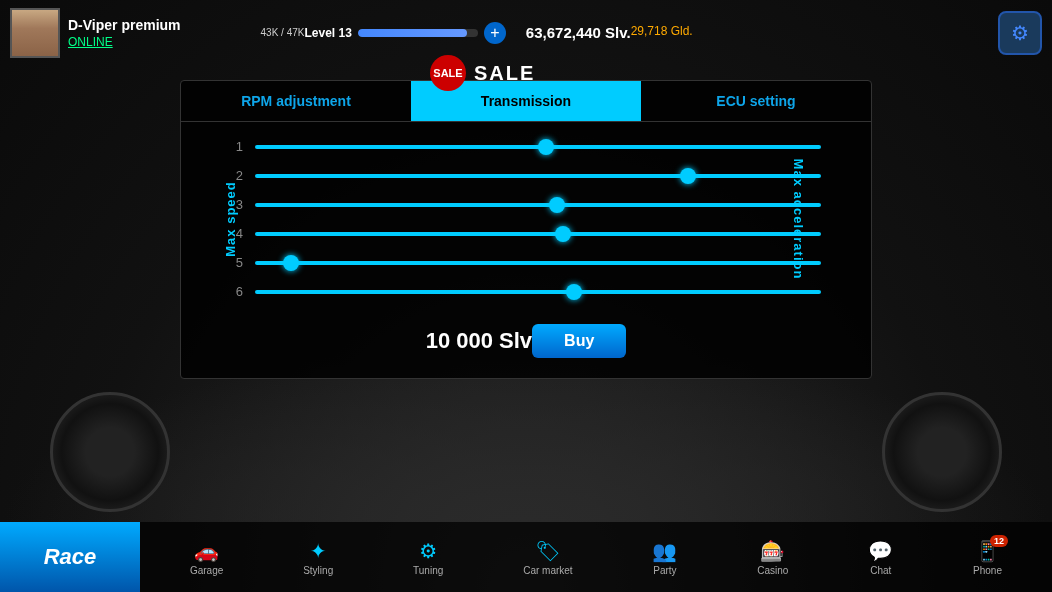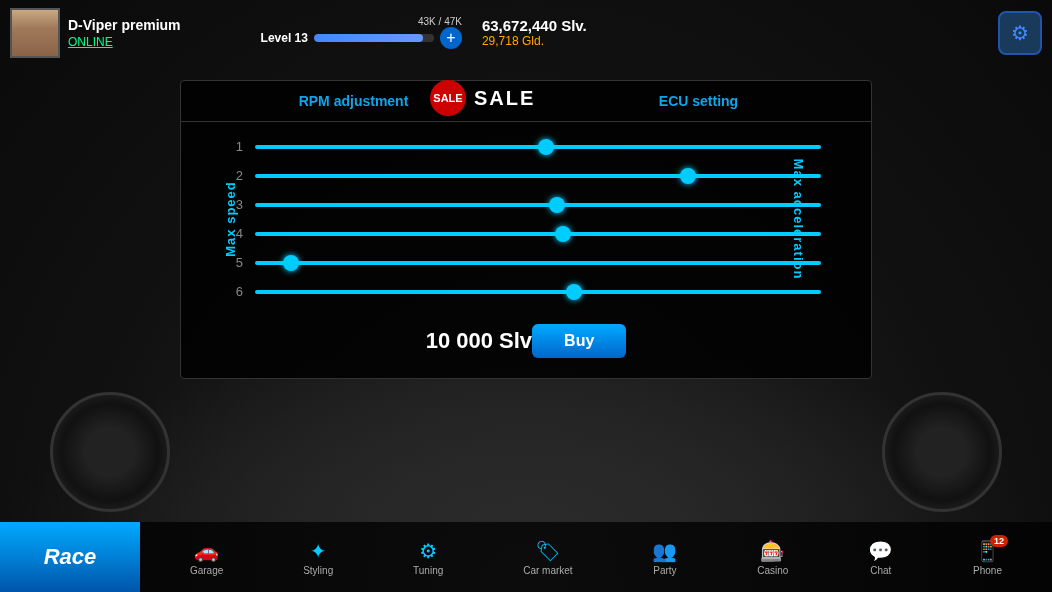--- a/index.html
+++ b/index.html
@@ -65,22 +65,22 @@
     .player-status {
       color: #00ff88;
       font-size: 12px;
       margin-top: 2px;
       text-decoration: underline;
     }
 
     .level-area {
       margin-left: 80px;
       display: flex;
-      flex-direction: column;
-      align-items: flex-end;
+      flex-direction: row;
+      align-items: center;
     }
 
     .level-text {
       color: #fff;
       font-size: 12px;
       font-weight: bold;
     }
 
     .xp-bar {
       width: 120px;
@@ -107,21 +107,20 @@
       cursor: pointer;
       display: flex;
       align-items: center;
       justify-content: center;
       line-height: 1;
     }
 
     .currency-area {
       margin-left: 20px;
       display: flex;
-      flex-direction: column;
     }
 
     .silver {
       color: #fff;
       font-size: 15px;
       font-weight: bold;
     }
 
     .gold {
       color: #ffaa00;
@@ -145,21 +144,20 @@
 
     
     .sale-badge {
       position: absolute;
       top: 55px;
       left: 430px;
       z-index: 20;
       display: flex;
       align-items: center;
       gap: 8px;
-      margin-top: 25px;
     }
 
     .sale-circle {
       background: #cc0000;
       color: #fff;
       font-size: 11px;
       font-weight: bold;
       border-radius: 50%;
       width: 36px;
       height: 36px;
@@ -451,20 +449,21 @@
 
 <div class="sale-badge">
   <div class="sale-circle">SALE</div>
   <span class="sale-text">SALE</span>
 </div>
 
 <div class="main-panel">
 
   <div class="tab-bar">
     <button class="tab">RPM adjustment</button>
+    <button class="tab active">Transmission</button>
     <button class="tab">ECU setting</button>
   </div>
 
   <div class="sliders-container">
     <span class="side-label-left">Max speed</span>
     <span class="side-label-right">Max acceleration</span>
 
     <div class="slider-row">
       <span class="slider-num">1</span>
       <div class="slider-track">

